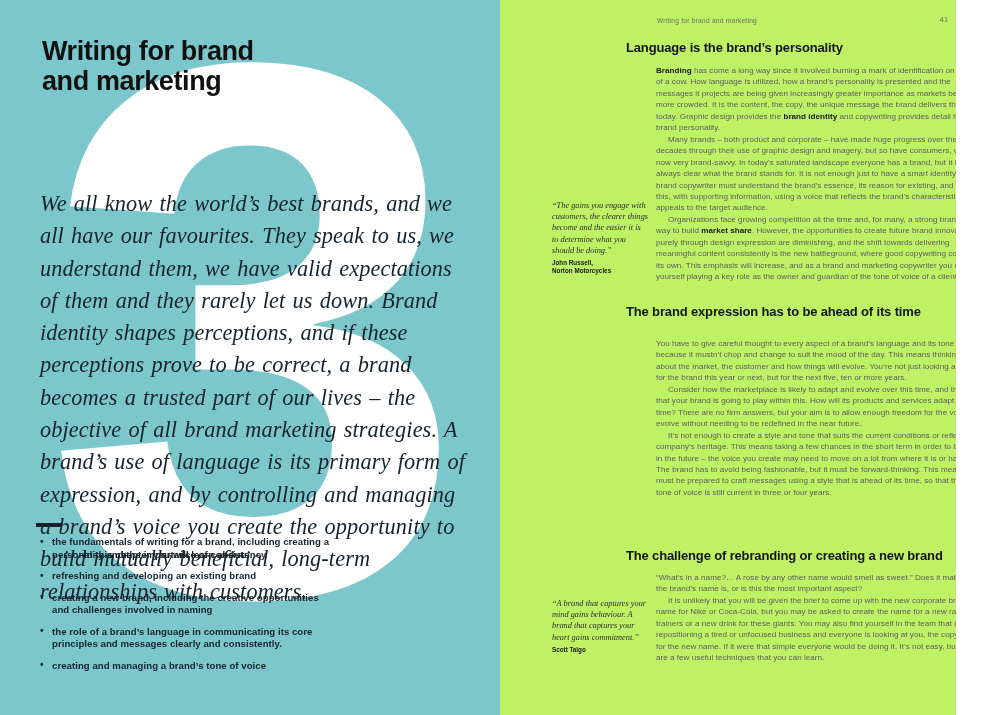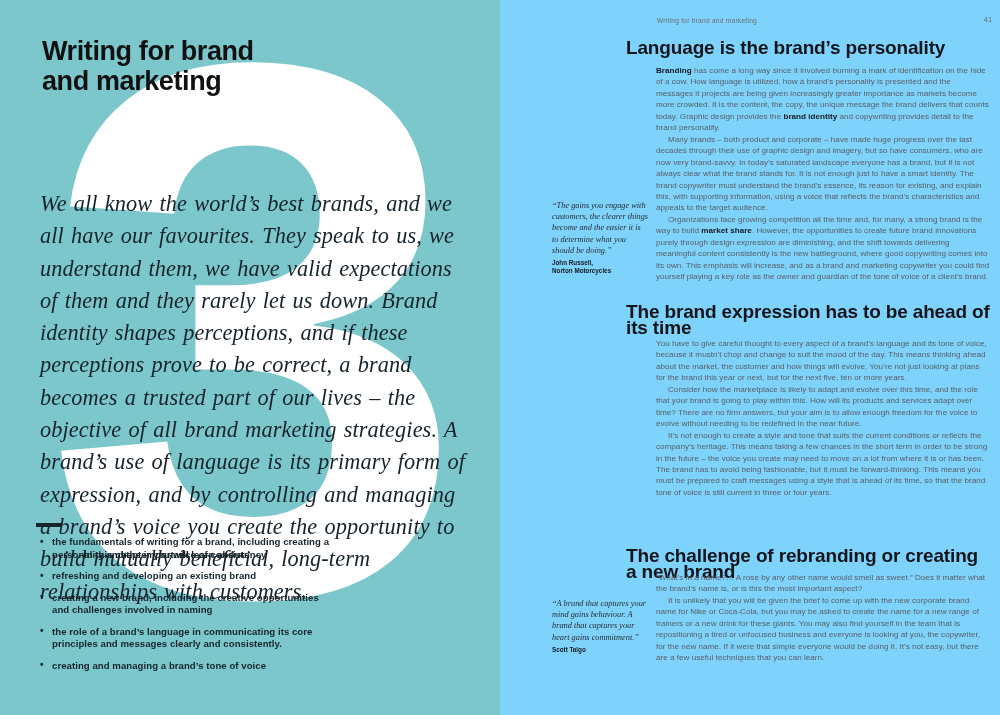--- a/index.html
+++ b/index.html
@@ -129,24 +129,25 @@
     top: -0.5px;
     font-size: 10px;
     color: #16242c;
   }
 
   
   #right-page {
     position: absolute;
     left: 500px;
     top: 0;
-    width: 500px;
+    width: 416px;
     height: 715px;
-    background: #7dd3fc;
+    background: #bef264;
     overflow: hidden;
+    padding-left: 40px;
   }
 
   #running-head {
     position: absolute;
     left: 157px;
     top: 16px;
     font-size: 6.6px;
     line-height: 9px;
     color: #6d6d6d;
     letter-spacing: 0.25px;
@@ -162,21 +163,21 @@
 
   .content-col {
     position: absolute;
     left: 126px;
     width: 364px;
   }
 
   .section-head {
     font-family: "Liberation Sans", sans-serif;
     font-weight: bold;
-    font-size: 19px;
+    font-size: 13px;
     line-height: 16px;
     letter-spacing: -0.15px;
     color: #14141a;
     margin: 0 0 7px 0;
   }
 
   .body-col {
     position: absolute;
     left: 156px;
     width: 334px;

